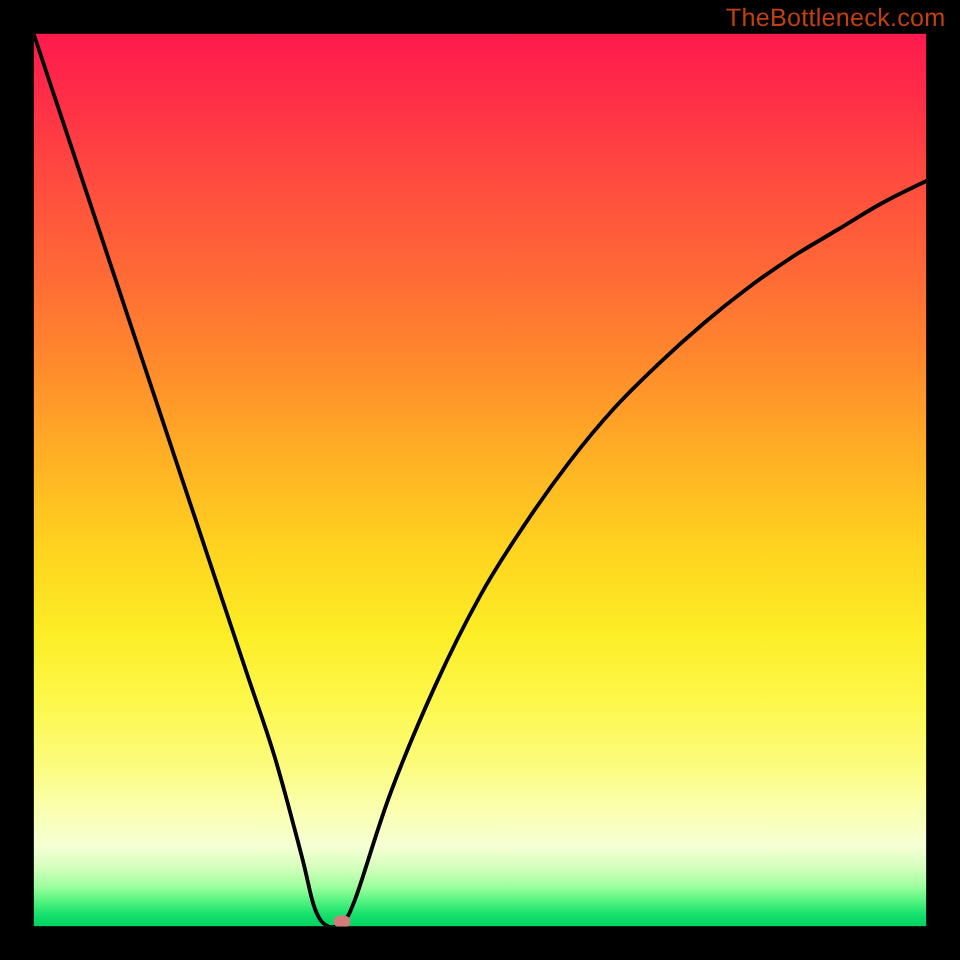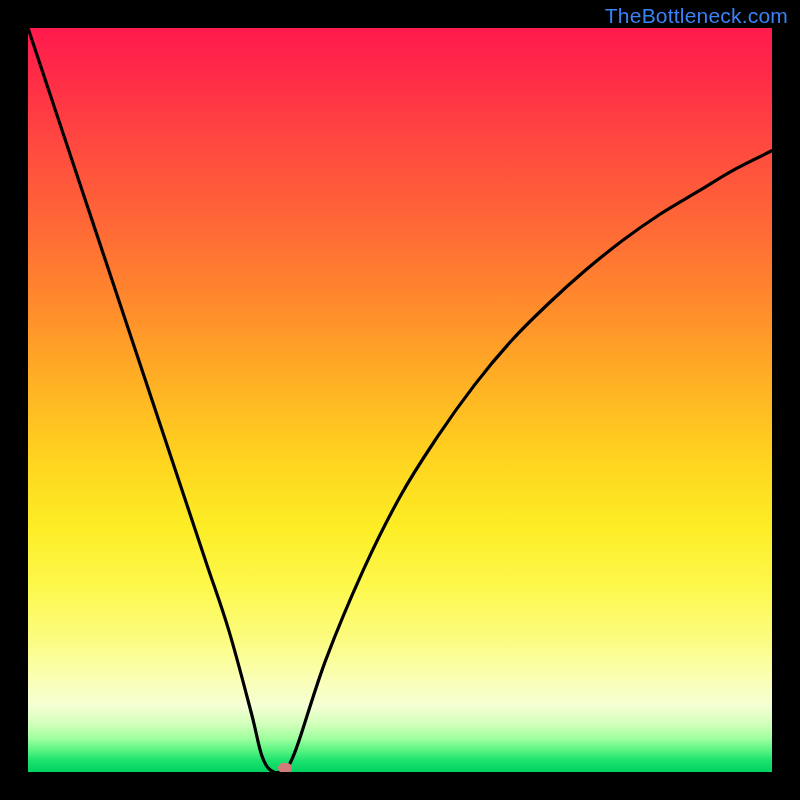--- a/index.html
+++ b/index.html
@@ -14,21 +14,21 @@
   .outer {
     width: 800px;
     height: 800px;
     background: #000;
     position: relative;
   }
   .watermark {
     position: absolute;
     top: 4px;
     right: 12px;
-    color: #3b82f6;
+    color: #c2410c;
     font-size: 21px;
     font-weight: 400;
     letter-spacing: 0.2px;
   }
   .plot-area {
     position: absolute;
     left: 28px;
     top: 28px;
     width: 744px;
     height: 744px;

